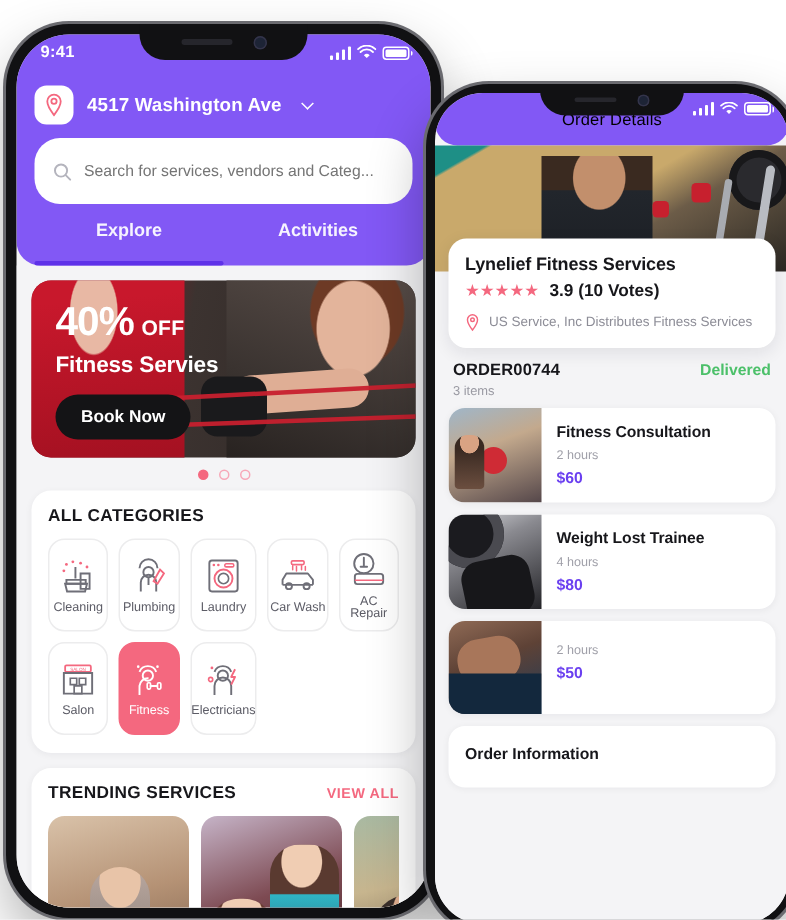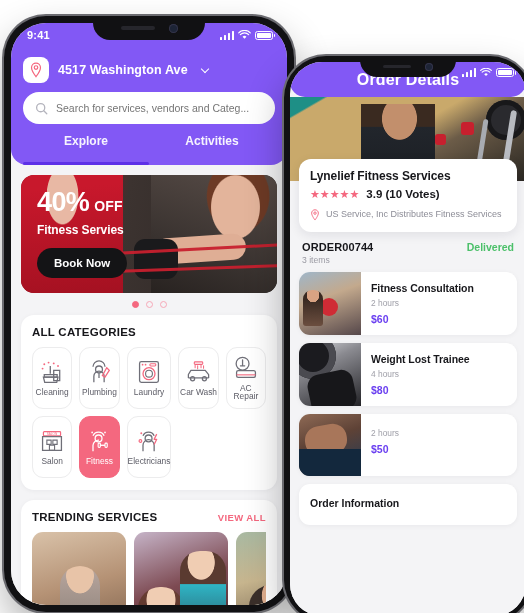--- a/index.html
+++ b/index.html
@@ -38,21 +38,21 @@
   .batt::after{content:"";position:absolute;right:-3.4px;top:2.4px;width:1.6px;height:3.4px;background:#fff;border-radius:0 1px 1px 0}
   .batt span{display:block;height:100%;background:#fff;border-radius:1px}
 
   
   .lheader{background:#8258f5;padding:0 0 10px;border-radius:0 0 16px 16px;position:relative;margin-top:-24px;padding-top:24px}
   .lhead-inner{padding:4px 12px 0}
   .locrow{display:flex;align-items:center;gap:9px;padding:6px 0 9px}
   .locbox{width:26px;height:26px;border-radius:8px;background:#fff;display:flex;align-items:center;justify-content:center;flex:0 0 auto}
   .loctext{color:#fff;font-size:12.5px;font-weight:700;letter-spacing:.1px;white-space:nowrap}
   .chev{width:6px;height:6px;border-right:1.7px solid #fff;border-bottom:1.7px solid #fff;transform:rotate(45deg);margin-left:5px;margin-bottom:3px;display:inline-block}
-  .searchbar{background:#fff;border-radius:17px;height:32px;display:flex;align-items:center;gap:8px;padding:0 12px;margin-bottom:10px}
+  .searchbar{background:#fff;border-radius:17px;height:44px;display:flex;align-items:center;gap:8px;padding:0 12px;margin-bottom:10px}
   .searchbar input{border:0;outline:0;font-family:inherit;font-size:10.5px;color:#a9a9b2;flex:1;background:transparent}
   .tabs{display:flex;margin-top:2px}
   .tab{flex:1;text-align:center;color:#fff;font-size:12px;font-weight:700;padding-bottom:7px;position:relative;opacity:.93}
   .tab.active::after{content:"";position:absolute;left:0;right:0;bottom:-10px;height:3px;background:#5b2ee6;border-radius:2px}
 
   .lbody{padding:10px 10px 0;background:#f4f4f6;height:100%}
 
   
   .promo{position:relative;height:118px;border-radius:13px;overflow:hidden;
          background:linear-gradient(100deg,#8d1220 0%,#8d1220 22%,#3c3330 40%,#2b2523 100%)}
@@ -65,21 +65,21 @@
         radial-gradient(ellipse 34px 40px at 66% 20%,#6d3a25 0 90%,transparent 94%),
         linear-gradient(200deg,#5b4f4a 0%,#3a3330 60%,#241f1d 100%)}
   .promo .ph-band1{position:absolute;left:26%;top:62%;width:80%;height:3px;background:#c7202e;transform:rotate(-3deg);opacity:.95}
   .promo .ph-band2{position:absolute;left:30%;top:78%;width:78%;height:3px;background:#c7202e;transform:rotate(-2deg);opacity:.95}
   .promo .ph-arm{position:absolute;right:12%;top:52%;width:92px;height:26px;border-radius:14px;background:#dfae95;transform:rotate(-4deg)}
   .promo .ph-glove{position:absolute;left:44%;top:54%;width:44px;height:40px;border-radius:11px;background:#1a1a1c}
   .promo-txt{position:absolute;left:16px;top:14px;z-index:4}
   .p-off{color:#fff;font-weight:800;line-height:1}
   .p-off .big{font-size:27px;letter-spacing:-.6px}
   .p-off .sm{font-size:14px;font-weight:700;margin-left:5px;letter-spacing:.2px}
-  .p-sub{color:#fff;font-size:12px;font-weight:800;margin-top:7px;letter-spacing:-.1px}
+  .p-sub{color:#fff;font-size:15px;font-weight:800;margin-top:7px;letter-spacing:-.1px}
   .p-btn{margin-top:11px;background:#141416;color:#fff;border:0;font-family:inherit;
          font-size:11.5px;font-weight:700;padding:9px 17px;border-radius:17px;cursor:pointer}
   .dots{display:flex;justify-content:center;gap:7px;padding:8px 0 7px}
   .dot{width:7px;height:7px;border-radius:50%;border:1.4px solid #f7a8b8;background:transparent}
   .dot.on{background:#f4687f;border-color:#f4687f}
 
   
   .card{background:#fff;border-radius:13px;padding:11px 11px 12px;box-shadow:0 1px 5px rgba(20,20,40,.05)}
   .card + .card{margin-top:10px}
   .card-head{display:flex;align-items:center;justify-content:space-between;margin-bottom:9px}
@@ -102,21 +102,21 @@
     background:radial-gradient(ellipse 16px 20px at 50% 18%,#f0cdb3 0 88%,transparent 93%),linear-gradient(180deg,#6b3f33,#46271f)}
   .t2::after{content:"";position:absolute;right:2%;top:16%;width:46px;height:96px;border-radius:20px 20px 6px 6px;
     background:radial-gradient(ellipse 15px 19px at 46% 12%,#f0cdb3 0 88%,transparent 93%),linear-gradient(180deg,#5a3a30 0 34%,#2fb5c4 35%,#2a4458 100%)}
   .t3{background:linear-gradient(170deg,#a8b9a2 0%,#c7b58e 38%,#57463a 100%)}
   .t3::after{content:"";position:absolute;left:14%;top:44%;width:62px;height:76px;border-radius:22px 22px 8px 8px;
     background:radial-gradient(ellipse 16px 19px at 44% 14%,#dfae8e 0 88%,transparent 93%),linear-gradient(180deg,#3a2f2a 0 30%,#f2f2f4 31%,#e8e8ec 100%)}
 
   
   .rheader{background:#8258f5;height:56px;margin-top:-21px;padding-top:21px;
            display:flex;align-items:center;justify-content:center;border-radius:0 0 15px 15px}
-  .rtitle{color:#ffffff;font-size:16px;font-weight:700;letter-spacing:.15px}
+  .rtitle{color:#000000;font-size:11px;font-weight:400;letter-spacing:.15px}
   .rhero{height:84px;position:relative;overflow:hidden;
          background:linear-gradient(150deg,#1e8f86 0 9%,#c9a96b 10% 46%,#6c5c48 62%,#2a2722 100%)}
   .rhero .h-person{position:absolute;left:30%;top:8%;width:74px;height:86px;
       background:radial-gradient(ellipse 19px 23px at 52% 17%,#c28f6c 0 90%,transparent 94%),
                  radial-gradient(ellipse 22px 16px at 50% 3%,#3a2a20 0 88%,transparent 93%),
                  linear-gradient(180deg,#3a2a20 0 26%,#22262c 27%,#1a1d22 100%)}
   .rhero .h-bar{position:absolute;right:6%;top:16%;width:6px;height:66px;background:#b9bcc2;border-radius:3px;transform:rotate(9deg)}
   .rhero .h-bar2{position:absolute;right:18%;top:26%;width:5px;height:58px;background:#a8abb1;border-radius:3px;transform:rotate(9deg)}
   .rhero .h-plate{position:absolute;right:0%;top:4%;width:40px;height:40px;border-radius:50%;background:#2a2a2e;box-shadow:inset 0 0 0 5px #18181a}
   .rhero .h-red{position:absolute;right:22%;top:30%;width:13px;height:13px;border-radius:3px;background:#c7202e}

